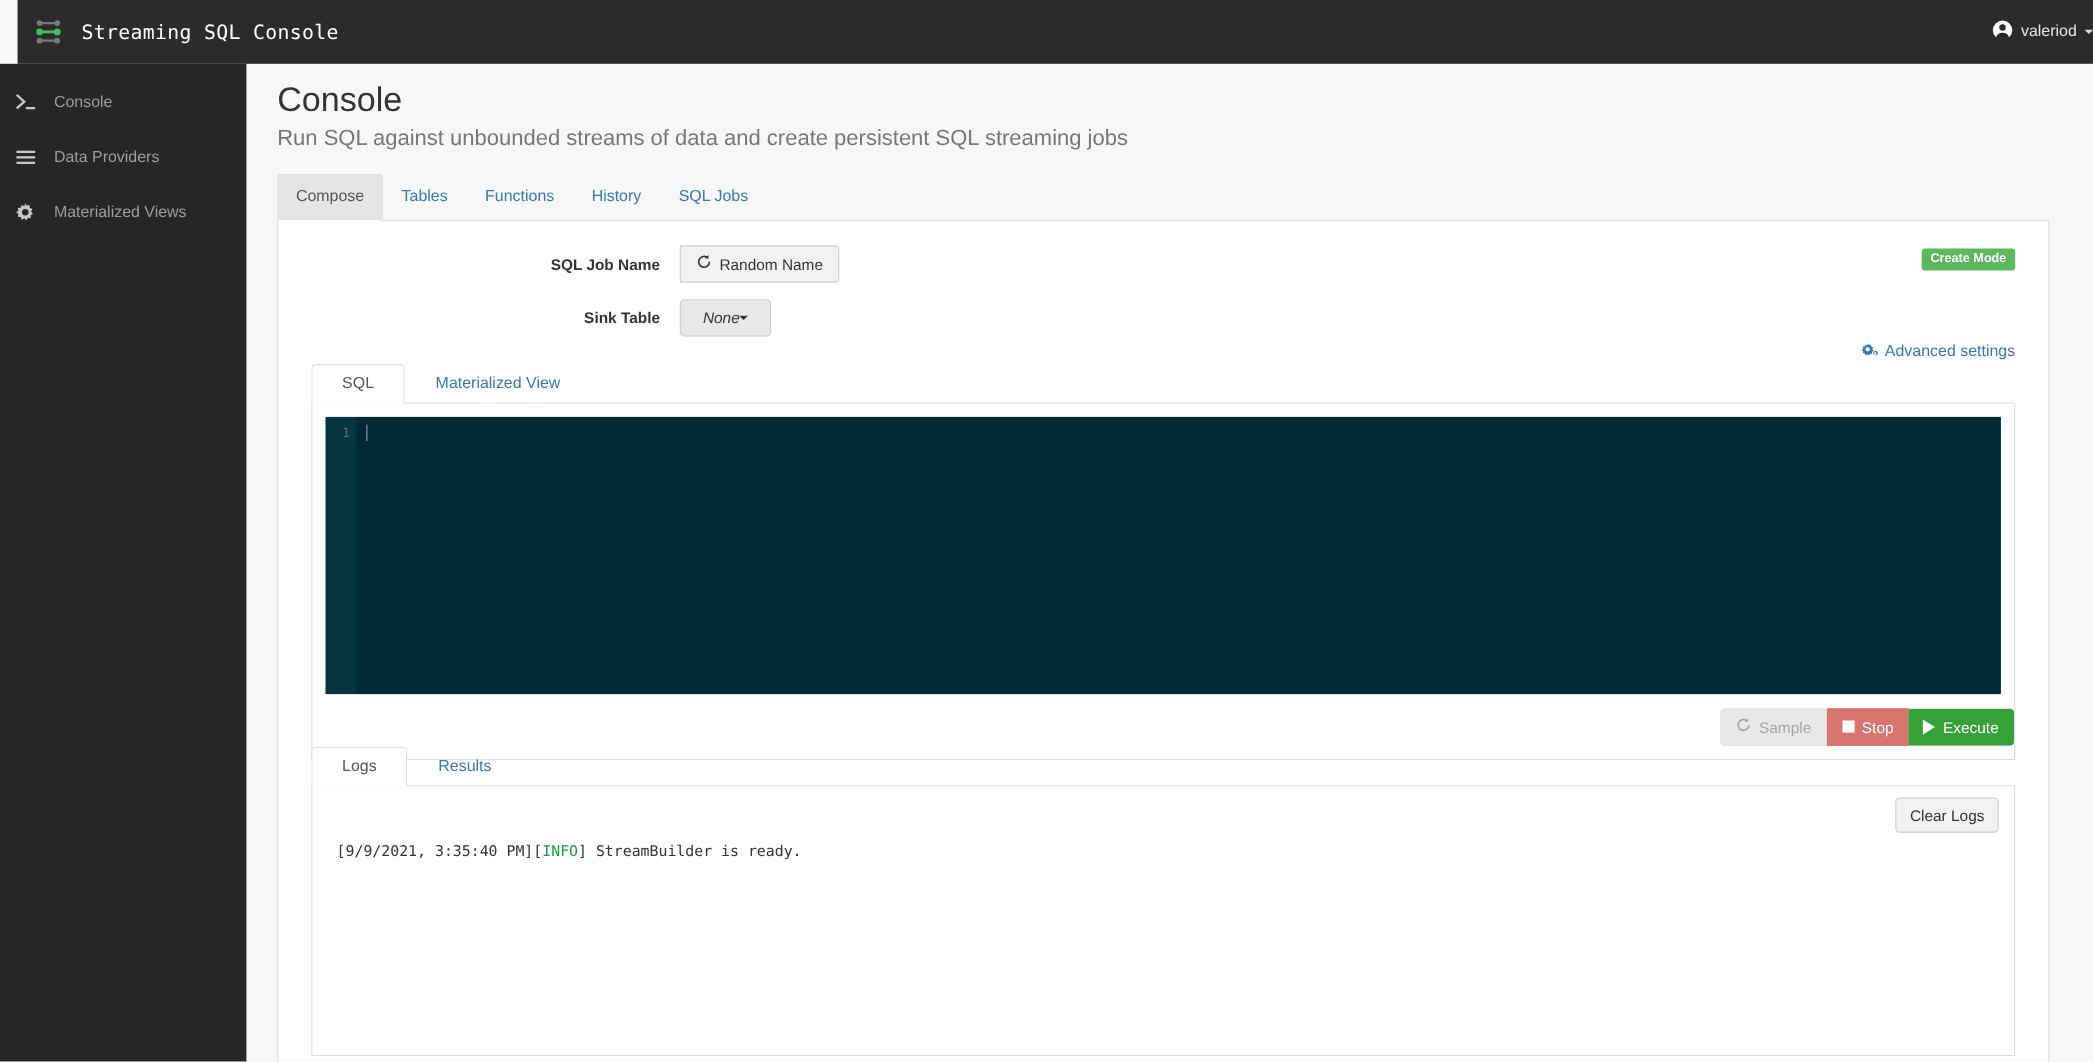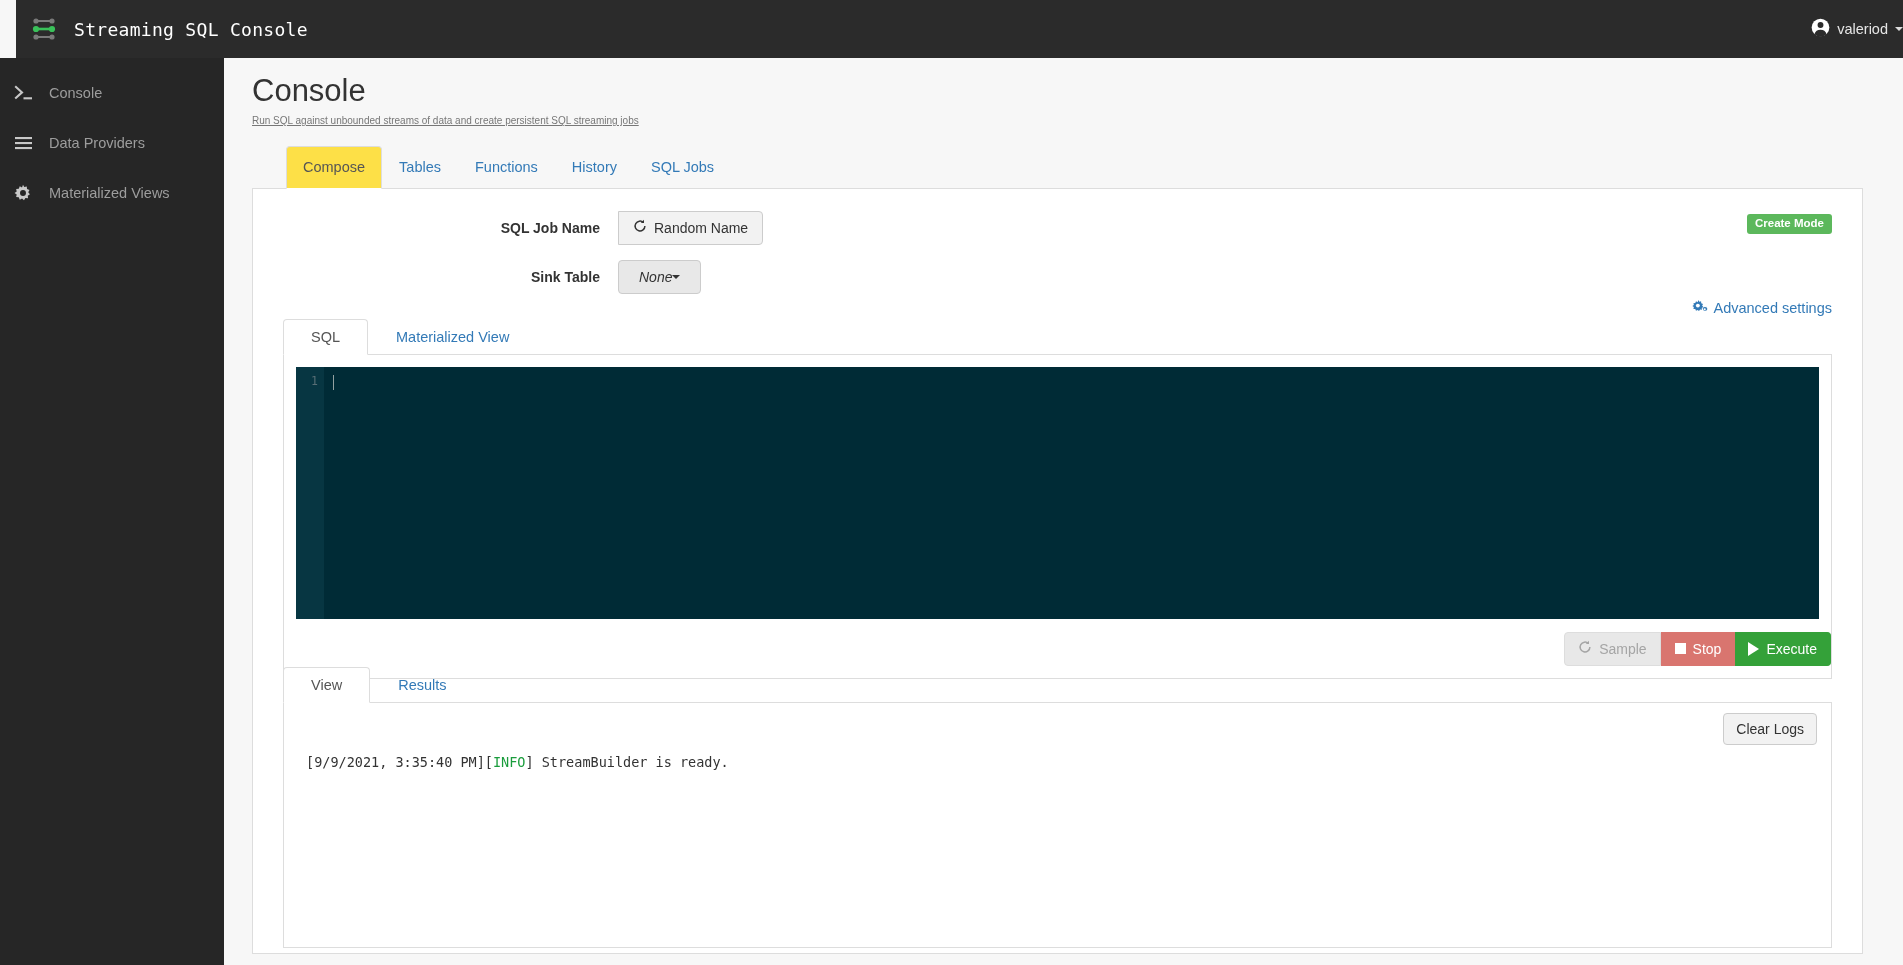--- a/index.html
+++ b/index.html
@@ -80,24 +80,23 @@
     overflow: hidden;
   }
   #page-title {
     font-size: 31px;
     font-weight: normal;
     color: #333;
     margin: 0 0 6px 0;
     line-height: 1.2;
   }
   #page-subtitle {
-    font-size: 10px;
+    font-size: 20px;
     color: #777;
     margin: 0 0 20px 0;
-    text-decoration: underline;
   }
 
   
   .nav-tabs {
     display: flex;
     align-items: flex-end;
     border-bottom: 1px solid #ddd;
     list-style: none;
     margin: 0; padding: 0;
     position: relative;
@@ -110,24 +109,23 @@
     padding: 10px 16px;
     font-size: 14.5px;
     color: #337ab7;
     text-decoration: none;
     border: 1px solid transparent;
     border-radius: 4px 4px 0 0;
     line-height: 1.42;
   }
   .nav-tabs li.active a {
     color: #555;
-    background: #fde047;
+    background: #e5e5e5;
     border-color: #ddd #ddd #fff;
     cursor: default;
-    margin-left: 34px;
   }
 
   
   #compose-panel {
     background: #fff;
     border: 1px solid #ddd;
     border-top: none;
     height: 765px;
     padding: 22px 30px 0 30px;
     position: relative;
@@ -541,21 +539,21 @@
               <span>Execute</span>
             </button>
           </div>
         </div>
       </div>
     </div>
 
     <div id="logs-block">
       <ul class="inner-tabs">
         <li class="active">
-          <a>View</a>
+          <a>Logs</a>
           </li>
         <li>
           <a>Results</a>
           </li>
       </ul>
 
       <div id="logs-panel">
         <button id="clear-logs-btn">
           <span>Clear Logs</span>
         </button>

